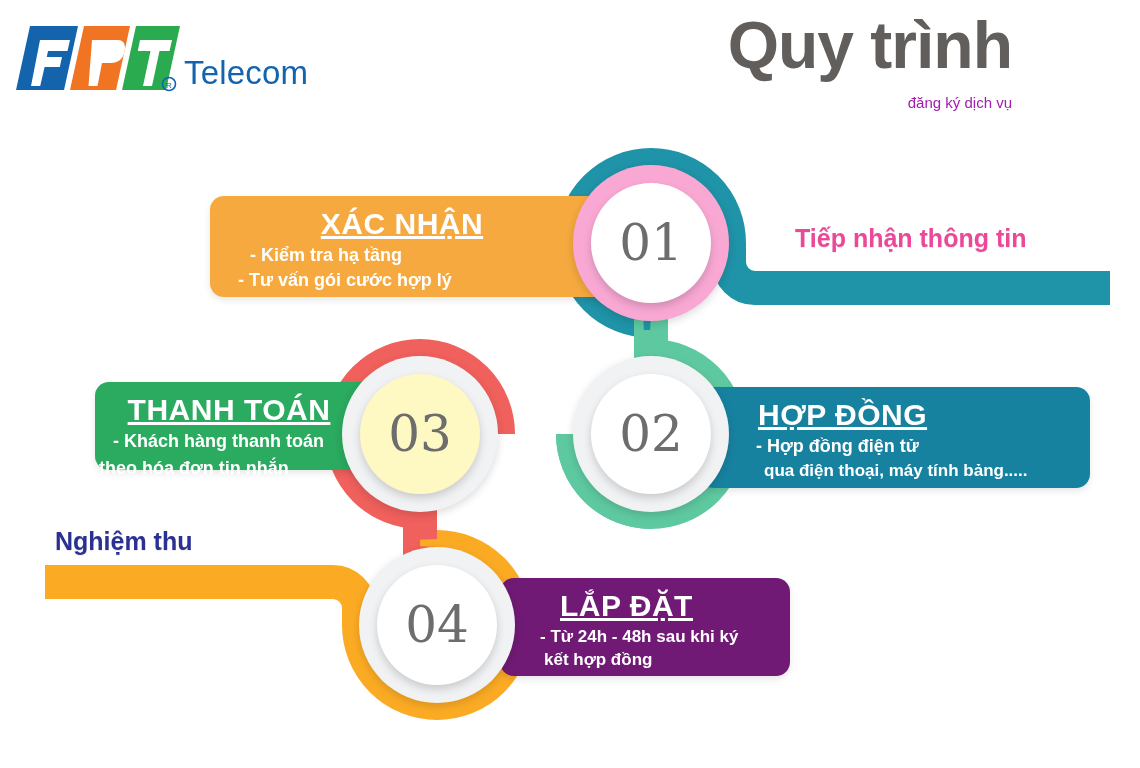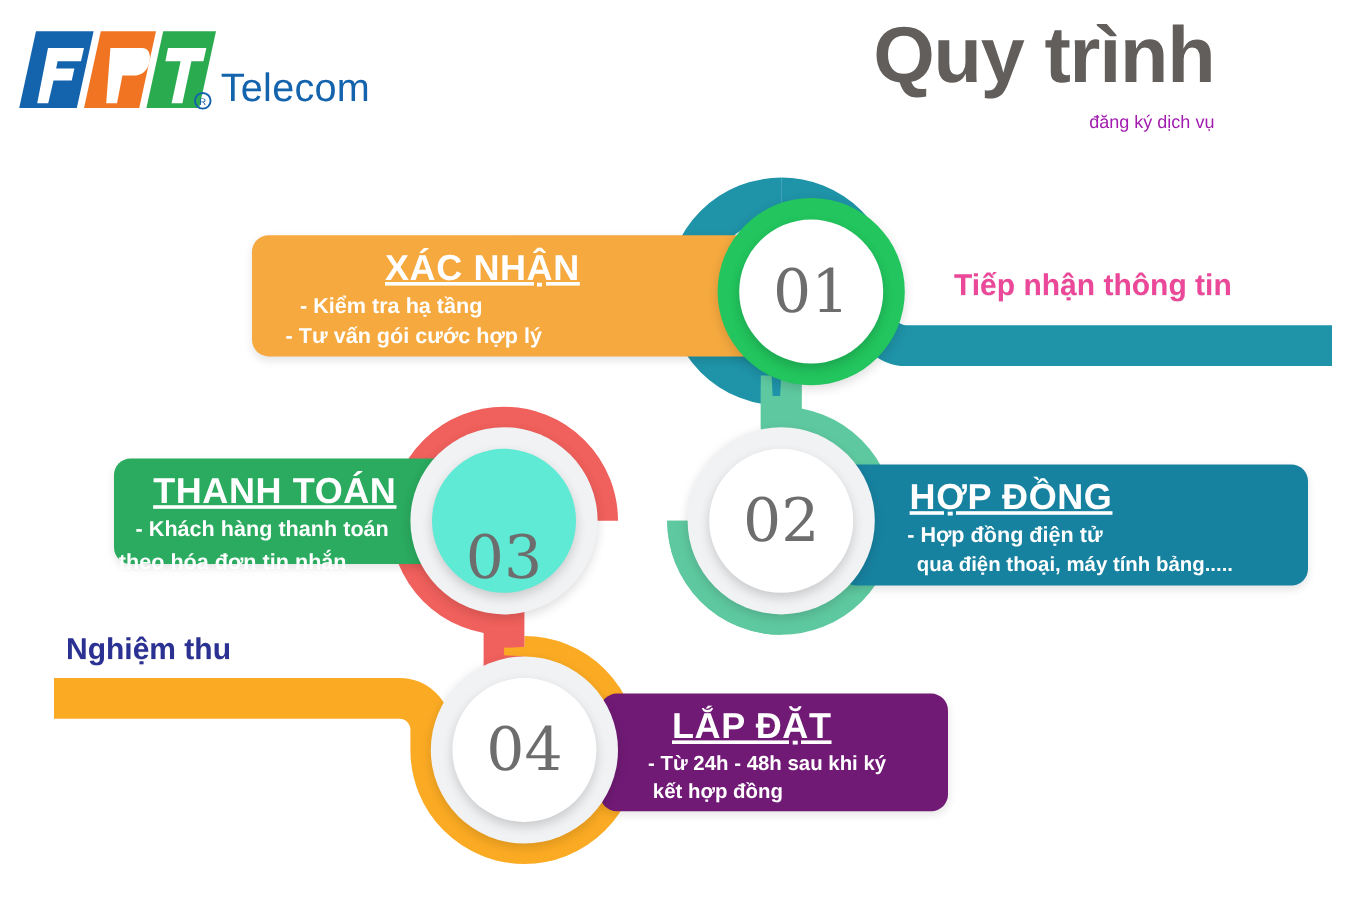--- a/index.html
+++ b/index.html
@@ -172,34 +172,34 @@
     <div class="line" style="margin:4px 0 0 18px;">- Khách hàng thanh toán</div>
     <div class="line" style="margin:4px 0 0 4px;">theo hóa đơn tin nhắn</div>
   </div>
 
   <div class="card" id="card4" style="left: 500px; top: 578px; width: 290px; height: 98px; padding: 8px 0px 0px; background: #701a75;">
     <div class="head" style="margin:4px 0 4px 60px;text-align:left;">LẮP ĐẶT</div>
     <div class="line" style="margin:3px 0 0 40px;font-size:17px;">- Từ 24h - 48h sau khi ký</div>
     <div class="line" style="margin:2px 0 0 44px;font-size:17px;">kết hợp đồng</div>
   </div>
 
-  <div class="disc" style="left: 598px; top: 165px; width: 156px; height: 156px; background: #22c55e;">
+  <div class="disc" style="left: 573px; top: 165px; width: 156px; height: 156px; background: #f9a8d4;">
     <div class="inner" style="width: 120px; height: 120px; background: rgb(255, 255, 255);">
       <span class="num" style="font-size: 50px; color: rgb(109, 109, 109);">01</span>
     </div>
   </div>
 
   <div class="disc" style="left: 573px; top: 356px; width: 156px; height: 156px; background: rgb(241, 242, 244);">
     <div class="inner" style="width: 120px; height: 120px; background: rgb(255, 255, 255);">
       <span class="num" style="font-size: 50px; color: rgb(109, 109, 109);">02</span>
     </div>
   </div>
 
   <div class="disc" style="left: 342px; top: 356px; width: 156px; height: 156px; background: rgb(241, 242, 244);">
-    <div class="inner" style="width: 120px; height: 120px; background: #5eead4; align-items: flex-end;">
+    <div class="inner" style="width: 120px; height: 120px; background: #fef9c3;">
       <span class="num" style="font-size: 50px; color: rgb(109, 109, 109);">03</span>
     </div>
   </div>
 
   <div class="disc" style="left: 359px; top: 547px; width: 156px; height: 156px; background: rgb(241, 242, 244);">
     <div class="inner" style="width: 120px; height: 120px; background: rgb(255, 255, 255);">
       <span class="num" style="font-size: 50px; color: rgb(109, 109, 109);">04</span>
     </div>
   </div>
 

